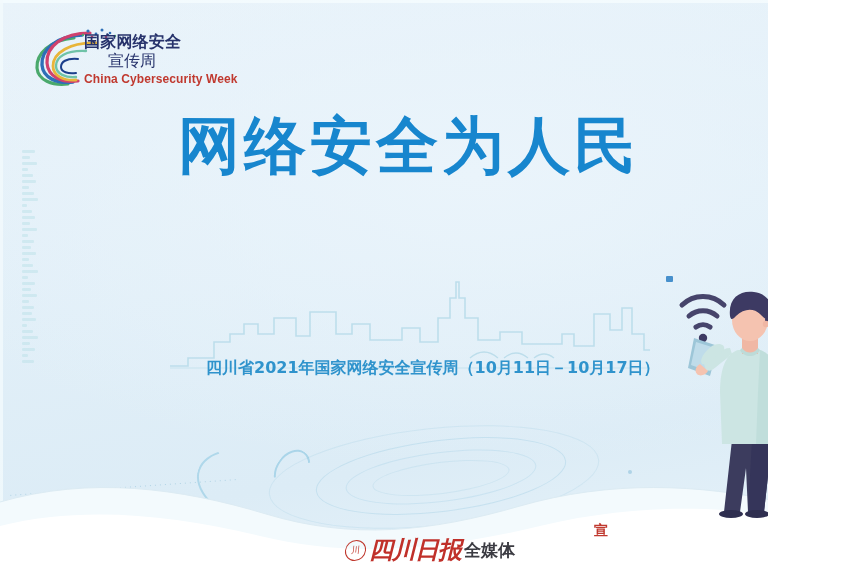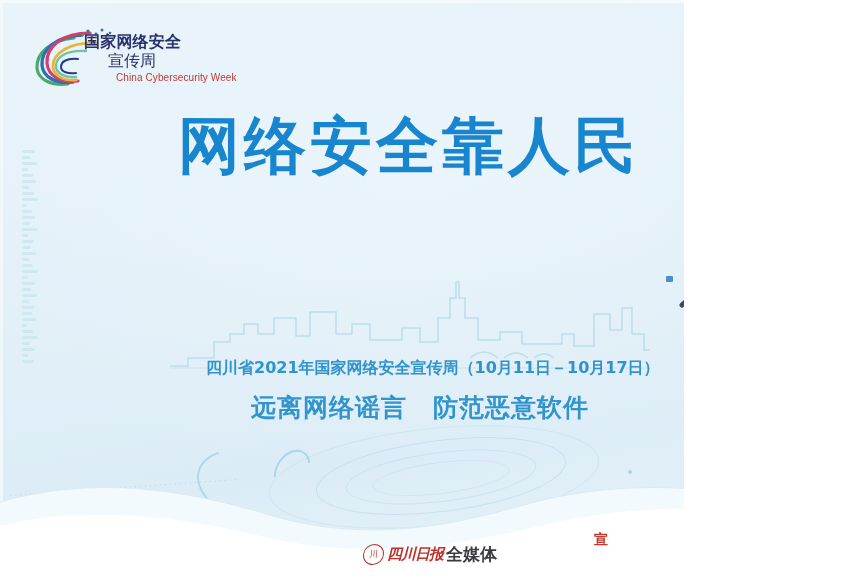--- a/index.html
+++ b/index.html
@@ -1,20 +1,20 @@
 <!DOCTYPE html>
 <html><head>
 <meta charset="utf-8">
 <style>
   html,body{margin:0;padding:0;background:#ffffff;}
   body{font-family:"Liberation Sans","DejaVu Sans",sans-serif;}
 
   #poster{
     position:relative;
-    width:684px;height:580px;
+    width:768px;height:580px;
     overflow:hidden;
     background:#e3f0f8;
     background-image:
       radial-gradient(ellipse 900px 420px at 62% 30%, #eaf4fb 0%, rgba(234,244,251,0) 70%),
       linear-gradient(170deg,#e9f3fa 0%,#e1eff8 45%,#dcecf6 75%,#e6f2f9 100%);
   }
 
   
   .edge-top{position:absolute;left:0;top:0;width:850px;height:3px;background:#f4fbfe;opacity:.85;}
   .edge-left{position:absolute;left:0;top:0;width:3px;height:580px;background:#f2fafd;opacity:.8;}
@@ -57,22 +57,22 @@
   .logo{position:absolute;left:26px;top:26px;width:152px;height:66px;}
   .logo-svg{position:absolute;left:0;top:0;}
   .logo-text{
     position:absolute;left:58px;top:8px;width:96px;
     text-align:center;line-height:1;
   }
   .logo-cn1{font-size:16px;font-weight:bold;color:#26326b;letter-spacing:.2px;
             white-space:nowrap;font-family:"DejaVu Sans",sans-serif;}
   .logo-cn2{font-size:16px;font-weight:normal;color:#26326b;margin-top:3px;
             font-family:"DejaVu Sans",sans-serif;}
-  .logo-en{font-size:10px;font-weight:normal;color:#c0392f;margin-top:4px;
-           letter-spacing:.1px;white-space:nowrap;margin-left:32px;}
+  .logo-en{font-size:12px;font-weight:bold;color:#c0392f;margin-top:4px;
+           letter-spacing:.1px;white-space:nowrap;}
 
   
   .headline{position:absolute;left:178px;top:114px;width:520px;}
   .hl-line{
     font-family:"DejaVu Sans",sans-serif;
     font-size:62px;font-weight:bold;color:#1786ce;
     letter-spacing:4px;line-height:1.02;white-space:nowrap;
   }
   .hl-line.second{margin-top:14px;}
 
@@ -101,21 +101,21 @@
   }
   .credit-row{display:flex;align-items:center;justify-content:center;gap:3px;position:relative;}
   .paper-badge{
     width:19px;height:19px;border:1.4px solid #c0392f;border-radius:50%;
     display:flex;align-items:center;justify-content:center;
     font-size:9px;color:#c0392f;font-family:"DejaVu Sans",sans-serif;
     transform:skewX(-6deg);
   }
   .paper-name{
     font-family:"DejaVu Serif",serif;
-    font-size:15px;font-weight:bold;color:#c0302a;
+    font-size:24px;font-weight:bold;color:#c0302a;
     font-style:italic;letter-spacing:-1px;
   }
   .paper-media{
     font-family:"DejaVu Sans",sans-serif;
     font-size:17px;font-weight:bold;color:#3b3b42;letter-spacing:0;
   }
   .seal{
     position:absolute;right:-28px;top:-12px;
     font-family:"DejaVu Serif",serif;
     font-size:14px;font-weight:bold;color:#c0392f;
@@ -226,27 +226,26 @@
       </g>
     </svg>
     <div class="logo-text">
       <div class="logo-cn1">国家网络安全</div>
       <div class="logo-cn2">宣传周</div>
       <div class="logo-en">China Cybersecurity Week</div>
     </div>
   </div>
 
   <div class="headline">
-    <div class="hl-line">网络安全靠人民</div>
+    <div class="hl-line">网络安全为人民</div>
   </div>
 
   <div class="sub-date">四川省2021年国家网络安全宣传周（10月11日－10月17日）</div>
 
   <div class="slogan">
-    <div class="l1">远离网络谣言　防范恶意软件</div>
   </div>
 
   <svg class="person" viewBox="0 0 180 250">
 
     <g fill="none" stroke="#3d3a63" stroke-width="5" stroke-linecap="round">
       <path d="M22,33 a30,30 0 0 1 42,0" opacity=".95"></path>
       <path d="M29,44 a21,21 0 0 1 28,0" opacity=".95"></path>
       <path d="M36,55 a12,12 0 0 1 14,0" opacity=".95"></path>
     </g>
     <circle cx="43" cy="66" r="4.2" fill="#3d3a63"></circle>

